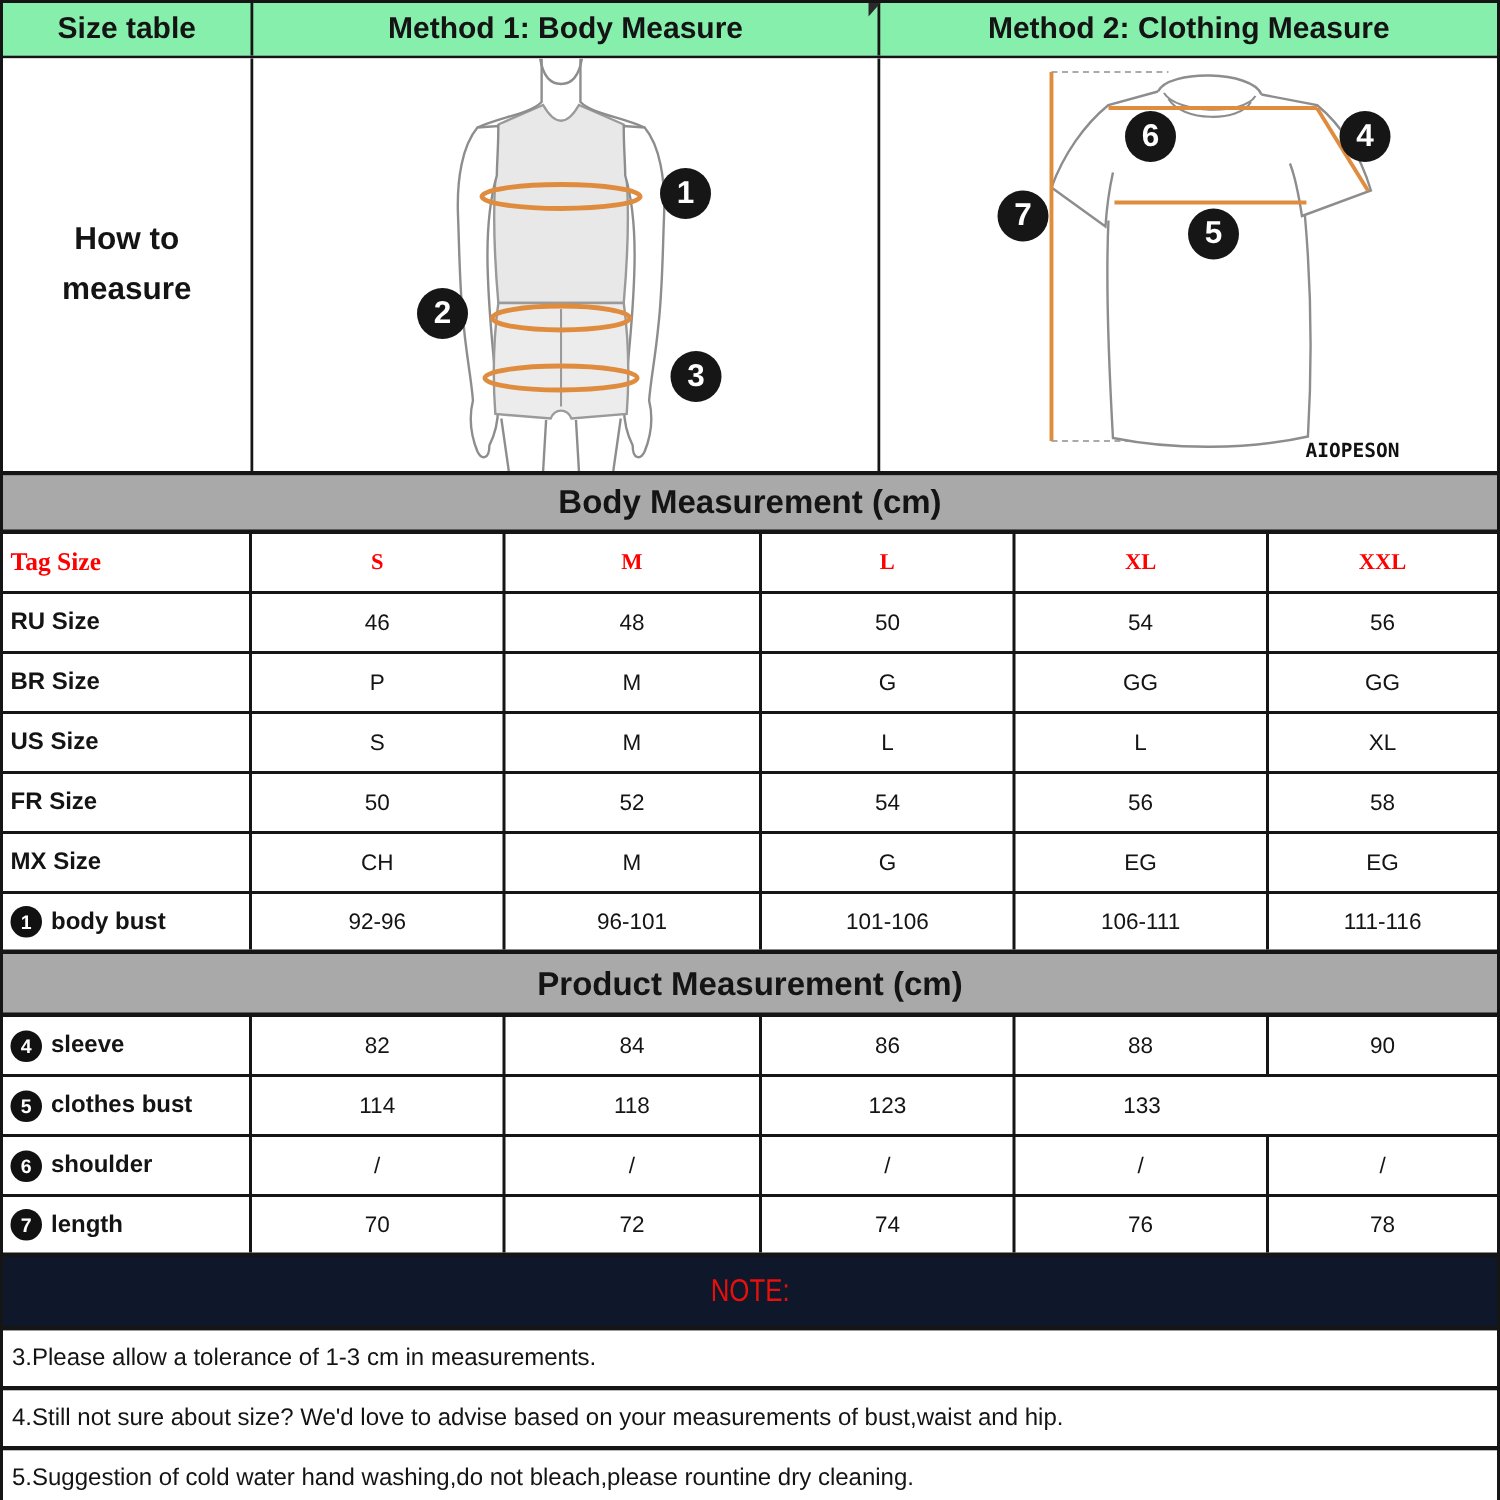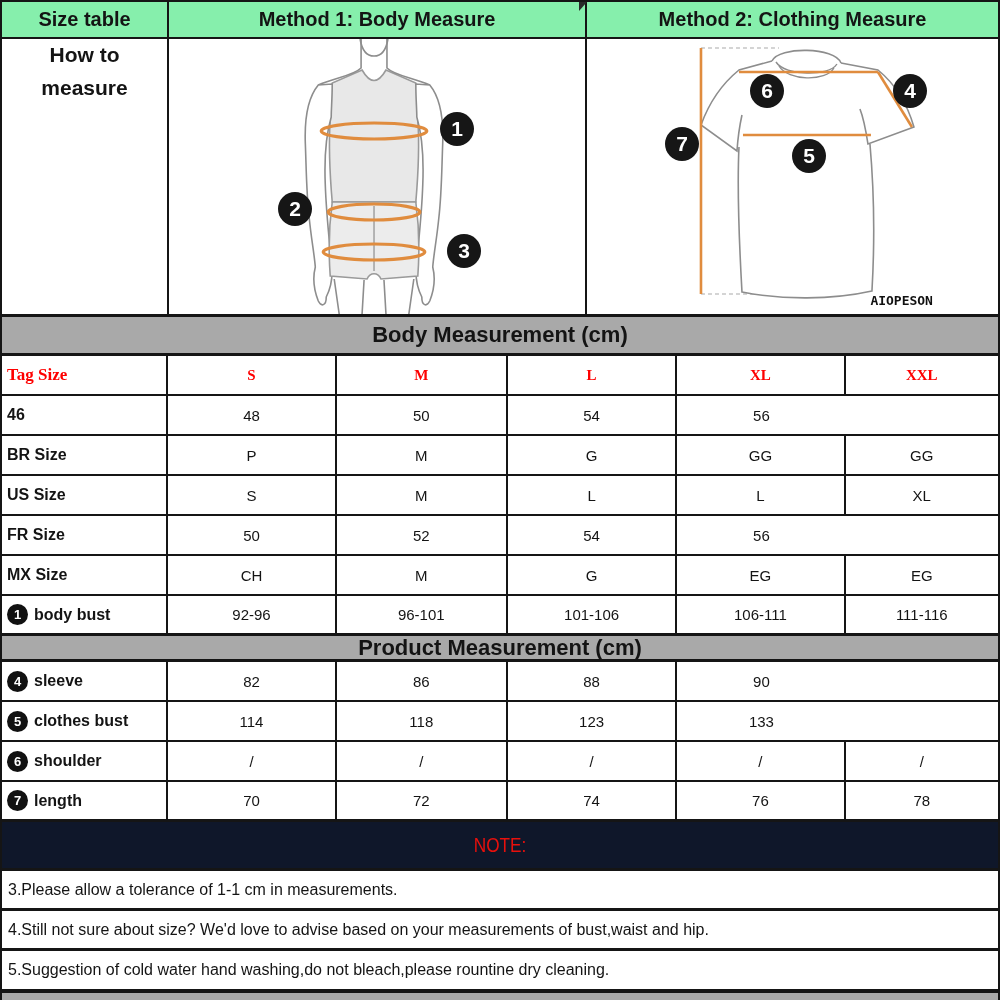--- a/index.html
+++ b/index.html
@@ -20,30 +20,30 @@
   .w-m1{width:41.97%;}
   .w-m2{width:41.26%;}
   .notch{position:absolute;left:585px;top:0;width:0;height:0;
     border-left:8px solid #2a2a2a;border-bottom:9px solid transparent;
     margin-left:-8px;}
 
   
   .illus-row{height:278px;border-bottom:3px solid #151515;}
   .illus-row > div{border-right:2px solid #151515;background:#fff;position:relative;}
   .illus-row > div:last-child{border-right:none;}
-  .how-cell{display:flex;align-items:flex-start;justify-content:center;}
+  .how-cell{display:flex;align-items:center;justify-content:center;}
   .how-text{font-weight:bold;font-size:21px;text-align:center;max-width:105px;line-height:1.55;}
   .illus-cell svg{display:block;width:100%;height:100%;}
   .marker{position:absolute;width:34px;height:34px;border-radius:50%;background:#161616;
     color:#fff;font-weight:bold;font-size:21px;display:flex;align-items:center;justify-content:center;}
 
   
   .bar{height:39px;background:#a9a9a9;border-bottom:3px solid #151515;display:flex;
     align-items:center;justify-content:center;font-weight:bold;font-size:22px;box-sizing:border-box;}
-  .bar.product{height:26px;}
+  .bar.product{height:42px;}
 
   
   .trow{height:40px;border-bottom:2px solid #151515;}
   .trow > div{border-right:2px solid #151515;display:flex;align-items:center;
     justify-content:center;font-size:15px;}
   .trow > div:last-child{border-right:none;}
   .trow > div:nth-child(1){width:16.7%;justify-content:flex-start;padding-left:5px;
     font-weight:bold;font-size:16px;}
   .trow > div:nth-child(2){width:16.9%;}
   .trow > div:nth-child(3){width:17.2%;}
@@ -142,20 +142,21 @@
   <div class="row trow tag-row">
     <div>Tag Size</div>
     <div>S</div>
     <div>M</div>
     <div>L</div>
     <div>XL</div>
     <div>XXL</div>
   </div>
 
   <div class="row trow">
+    <div>RU Size</div>
     <div>46</div>
     <div>48</div>
     <div>50</div>
     <div>54</div>
     <div>56</div>
   </div>
 
   <div class="row trow">
     <div>BR Size</div>
     <div>P</div>
@@ -173,20 +174,21 @@
     <div>L</div>
     <div>XL</div>
   </div>
 
   <div class="row trow">
     <div>FR Size</div>
     <div>50</div>
     <div>52</div>
     <div>54</div>
     <div>56</div>
+    <div>58</div>
   </div>
 
   <div class="row trow">
     <div>MX Size</div>
     <div>CH</div>
     <div>M</div>
     <div>G</div>
     <div>EG</div>
     <div>EG</div>
   </div>
@@ -204,20 +206,21 @@
   </div>
 
   <div class="bar product">Product Measurement (cm)</div>
 
   <div class="row trow">
     <div>
       <span class="mk">4</span>
       <span>sleeve</span>
     </div>
     <div>82</div>
+    <div>84</div>
     <div>86</div>
     <div>88</div>
     <div>90</div>
   </div>
 
   <div class="row trow">
     <div>
       <span class="mk">5</span>
       <span>clothes bust</span>
     </div>
@@ -247,17 +250,17 @@
     <div>70</div>
     <div>72</div>
     <div>74</div>
     <div>76</div>
     <div>78</div>
   </div>
 
   <div class="note-title">
     <span>NOTE:</span>
   </div>
-  <div class="note-row">3.Please allow a tolerance of 1-1 cm in measurements.</div>
+  <div class="note-row">3.Please allow a tolerance of 1-3 cm in measurements.</div>
   <div class="note-row">4.Still not sure about size? We'd love to advise based on your measurements of bust,waist and hip.</div>
   <div class="note-row last">5.Suggestion of cold water hand washing,do not bleach,please rountine dry cleaning.</div>
 
 </div>
 
 </body></html>

